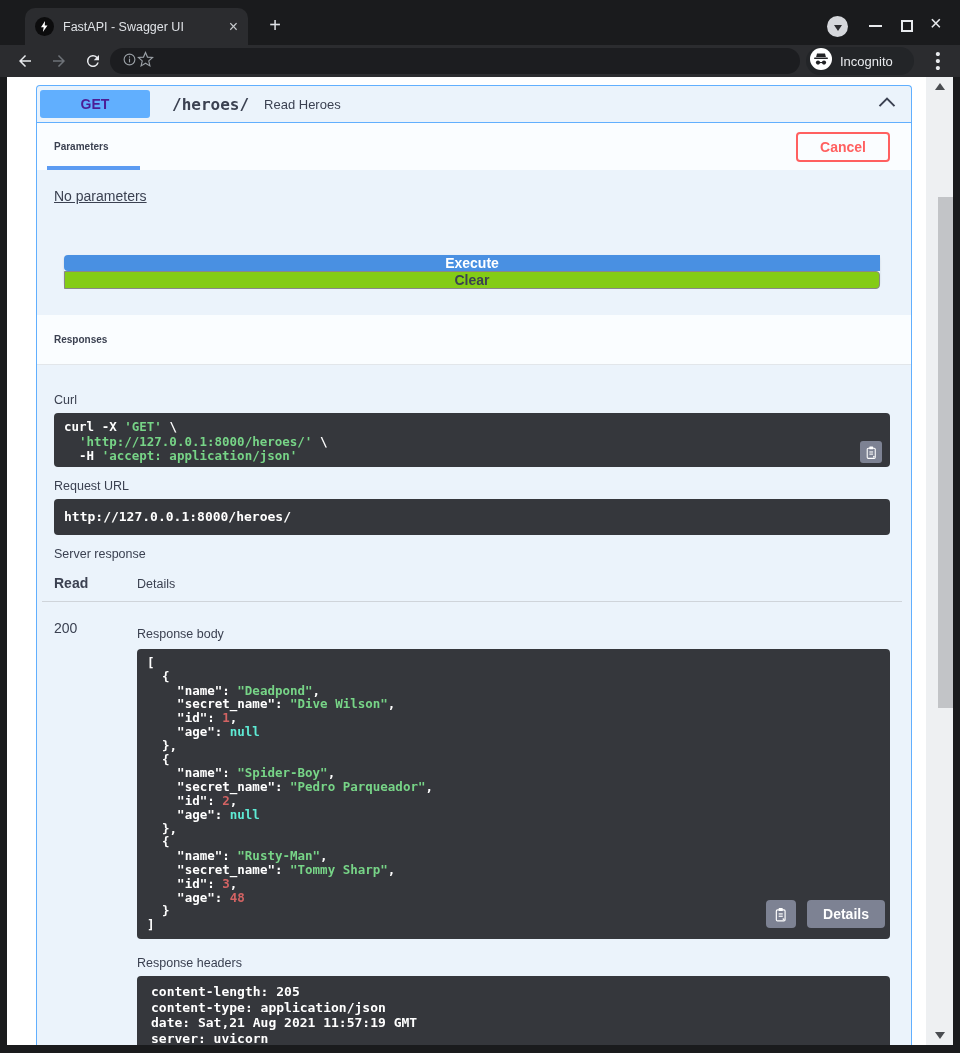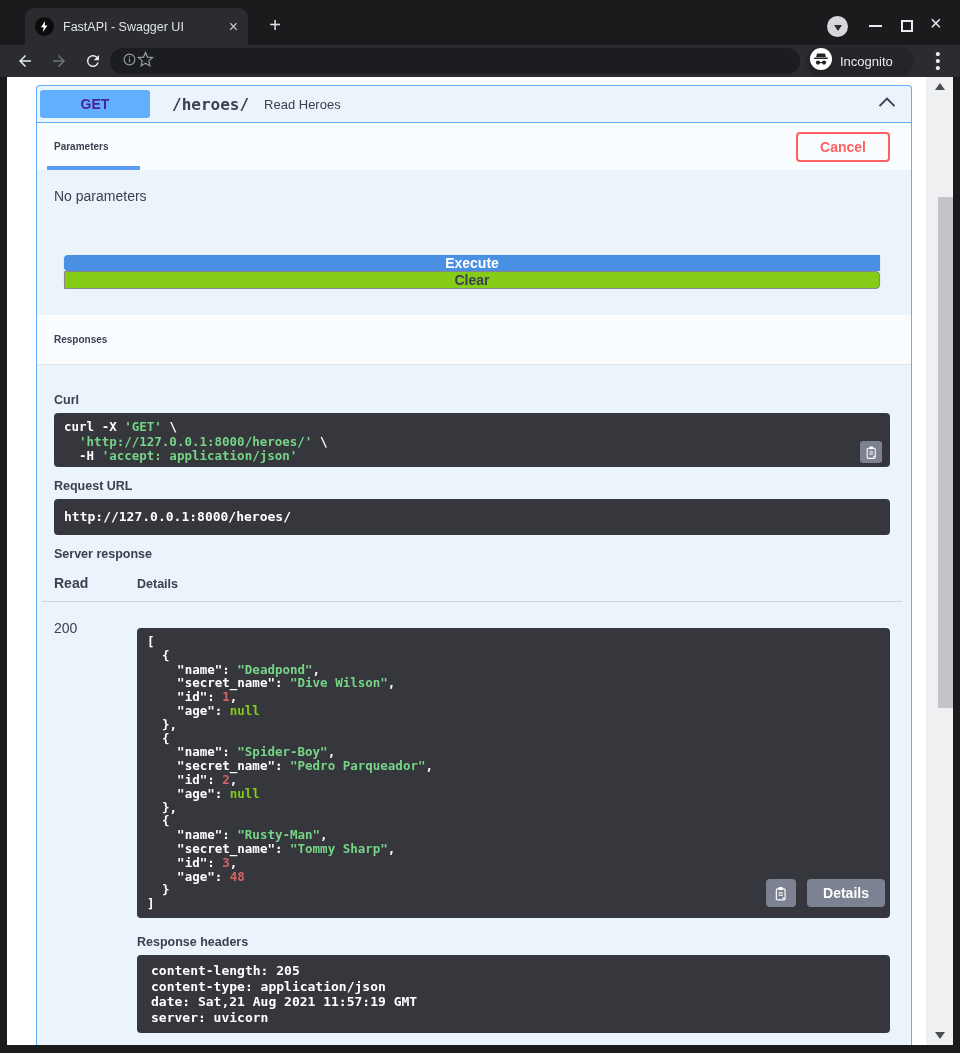--- a/index.html
+++ b/index.html
@@ -65,33 +65,33 @@
 
   .sect-head { position:relative; height:47px; background:#fafdff; display:flex; align-items:center;
                padding:0 21px 0 17px; }
   .sect-title { font-weight:bold; font-size:10px; color:#3b4151; }
   .tab-underline { position:absolute; left:10px; bottom:0; width:93px; height:4px; background:#5b9bf2; }
   .cancel-btn { margin-left:auto; width:94px; height:30px; border:2px solid #ff6060; border-radius:4px;
                 background:transparent; color:#ff6060; font-weight:bold; font-size:14px;
                 font-family:"Liberation Sans",sans-serif; }
 
   .params-body { position:relative; height:145px; }
-  .no-params { padding:18px 0 0 17px; font-size:14px; color:#3b4151; }
+  .no-params { padding:18px 0 0 17px; font-size:14px; color:#3b4151;text-decoration:underline; }
   .exec-row { position:absolute; left:27px; right:31px; top:85px; height:30px; display:flex;
               box-shadow:0 1px 2px rgba(0,0,0,.15); border-radius:4px;flex-direction:column; }
   .execute-btn { flex:1.01; background:#4990e2; border:none; border-radius:4px 0 0 4px; color:#fff;
                  font-weight:bold; font-size:14px; font-family:"Liberation Sans",sans-serif; }
   .clear-btn { flex:1; background:#84cc16; border:1.5px solid #888; border-radius:0 4px 4px 0;
                color:#3b4151; font-weight:bold; font-size:14px; font-family:"Liberation Sans",sans-serif; }
 
   .resp-head { height:50px; background:#fafdff; display:flex; align-items:center; padding-left:17px;
                border-bottom:1px solid rgba(59,65,81,.12); }
   .resp-body { padding:0 21px 20px 17px; }
 
-  .lbl { font-weight:bold; font-size:12.5px; color:#3b4151; }
+  .lbl { font-weight:normal; font-size:12.5px; color:#3b4151; }
   .lbl-curl { padding-top:28px; }
   .dark { background:#35373c; border-radius:4px; color:#fff;
           font-family:"DejaVu Sans Mono", monospace; font-weight:bold; }
   pre.dark { white-space:pre; overflow:hidden; }
   .curl-pre { margin-top:6px; height:54px; padding:7px 10px; font-size:12.5px; line-height:14.5px;
               position:relative; }
   .curl-copy { position:absolute; right:8px; bottom:4px; width:22px; height:22px; background:#7d8293;
                border:none; border-radius:3px; display:flex; align-items:center; justify-content:center; }
   .requrl-pre { margin-top:6px; height:36px; line-height:36px; padding:0 10px; font-size:13px; }
   .mt12 { margin-top:12px; }
@@ -107,21 +107,21 @@
   .copy-btn { width:30px; height:28px; background:#7d8293; border:none; border-radius:4px;
               display:flex; align-items:center; justify-content:center; }
   .download-btn { width:78px; height:28px; background:#7d8293; border:none; border-radius:4px;
                   color:#fff; font-weight:bold; font-size:14px; font-family:"Liberation Sans",sans-serif; }
   .lbl-headers { margin-top:17px; }
   .headers-pre { margin-top:6px; height:78px; padding:8px 14px; font-size:13px; line-height:15.5px; }
 
   .tk-p { color:#ffffff; }
   .tk-s { color:#77d487; }
   .tk-n { color:#d36363; }
-  .tk-u { color:#84cc16; }
+  .tk-u { color:#5eead4; }
 </style>
 </head>
 <body>
 
 <div class="window">
 
   <div class="titlebar">
     <div class="tab">
       <span class="favicon">
         <svg width="13" height="13" viewBox="0 0 24 24">
@@ -243,20 +243,21 @@
 
         <div class="table-head">
           <span class="code-col">Read</span>
           <span class="lbl">Details</span>
         </div>
         <div class="table-rule"></div>
 
         <div class="result-row">
           <span class="code-col val">200</span>
           <div class="detail-col">
+            <div class="lbl" style="margin-top:7px">Response body</div>
             <pre class="dark body-pre"><span class="tk-p">[
 </span><span class="tk-p">  {
 </span><span class="tk-p">    "name": </span><span class="tk-s">"Deadpond"</span><span class="tk-p">,
 </span><span class="tk-p">    "secret_name": </span><span class="tk-s">"Dive Wilson"</span><span class="tk-p">,
 </span><span class="tk-p">    "id": </span><span class="tk-n">1</span><span class="tk-p">,
 </span><span class="tk-p">    "age": </span><span class="tk-u">null</span><span class="tk-p">
 </span><span class="tk-p">  },
 </span><span class="tk-p">  {
 </span><span class="tk-p">    "name": </span><span class="tk-s">"Spider-Boy"</span><span class="tk-p">,
 </span><span class="tk-p">    "secret_name": </span><span class="tk-s">"Pedro Parqueador"</span><span class="tk-p">,

